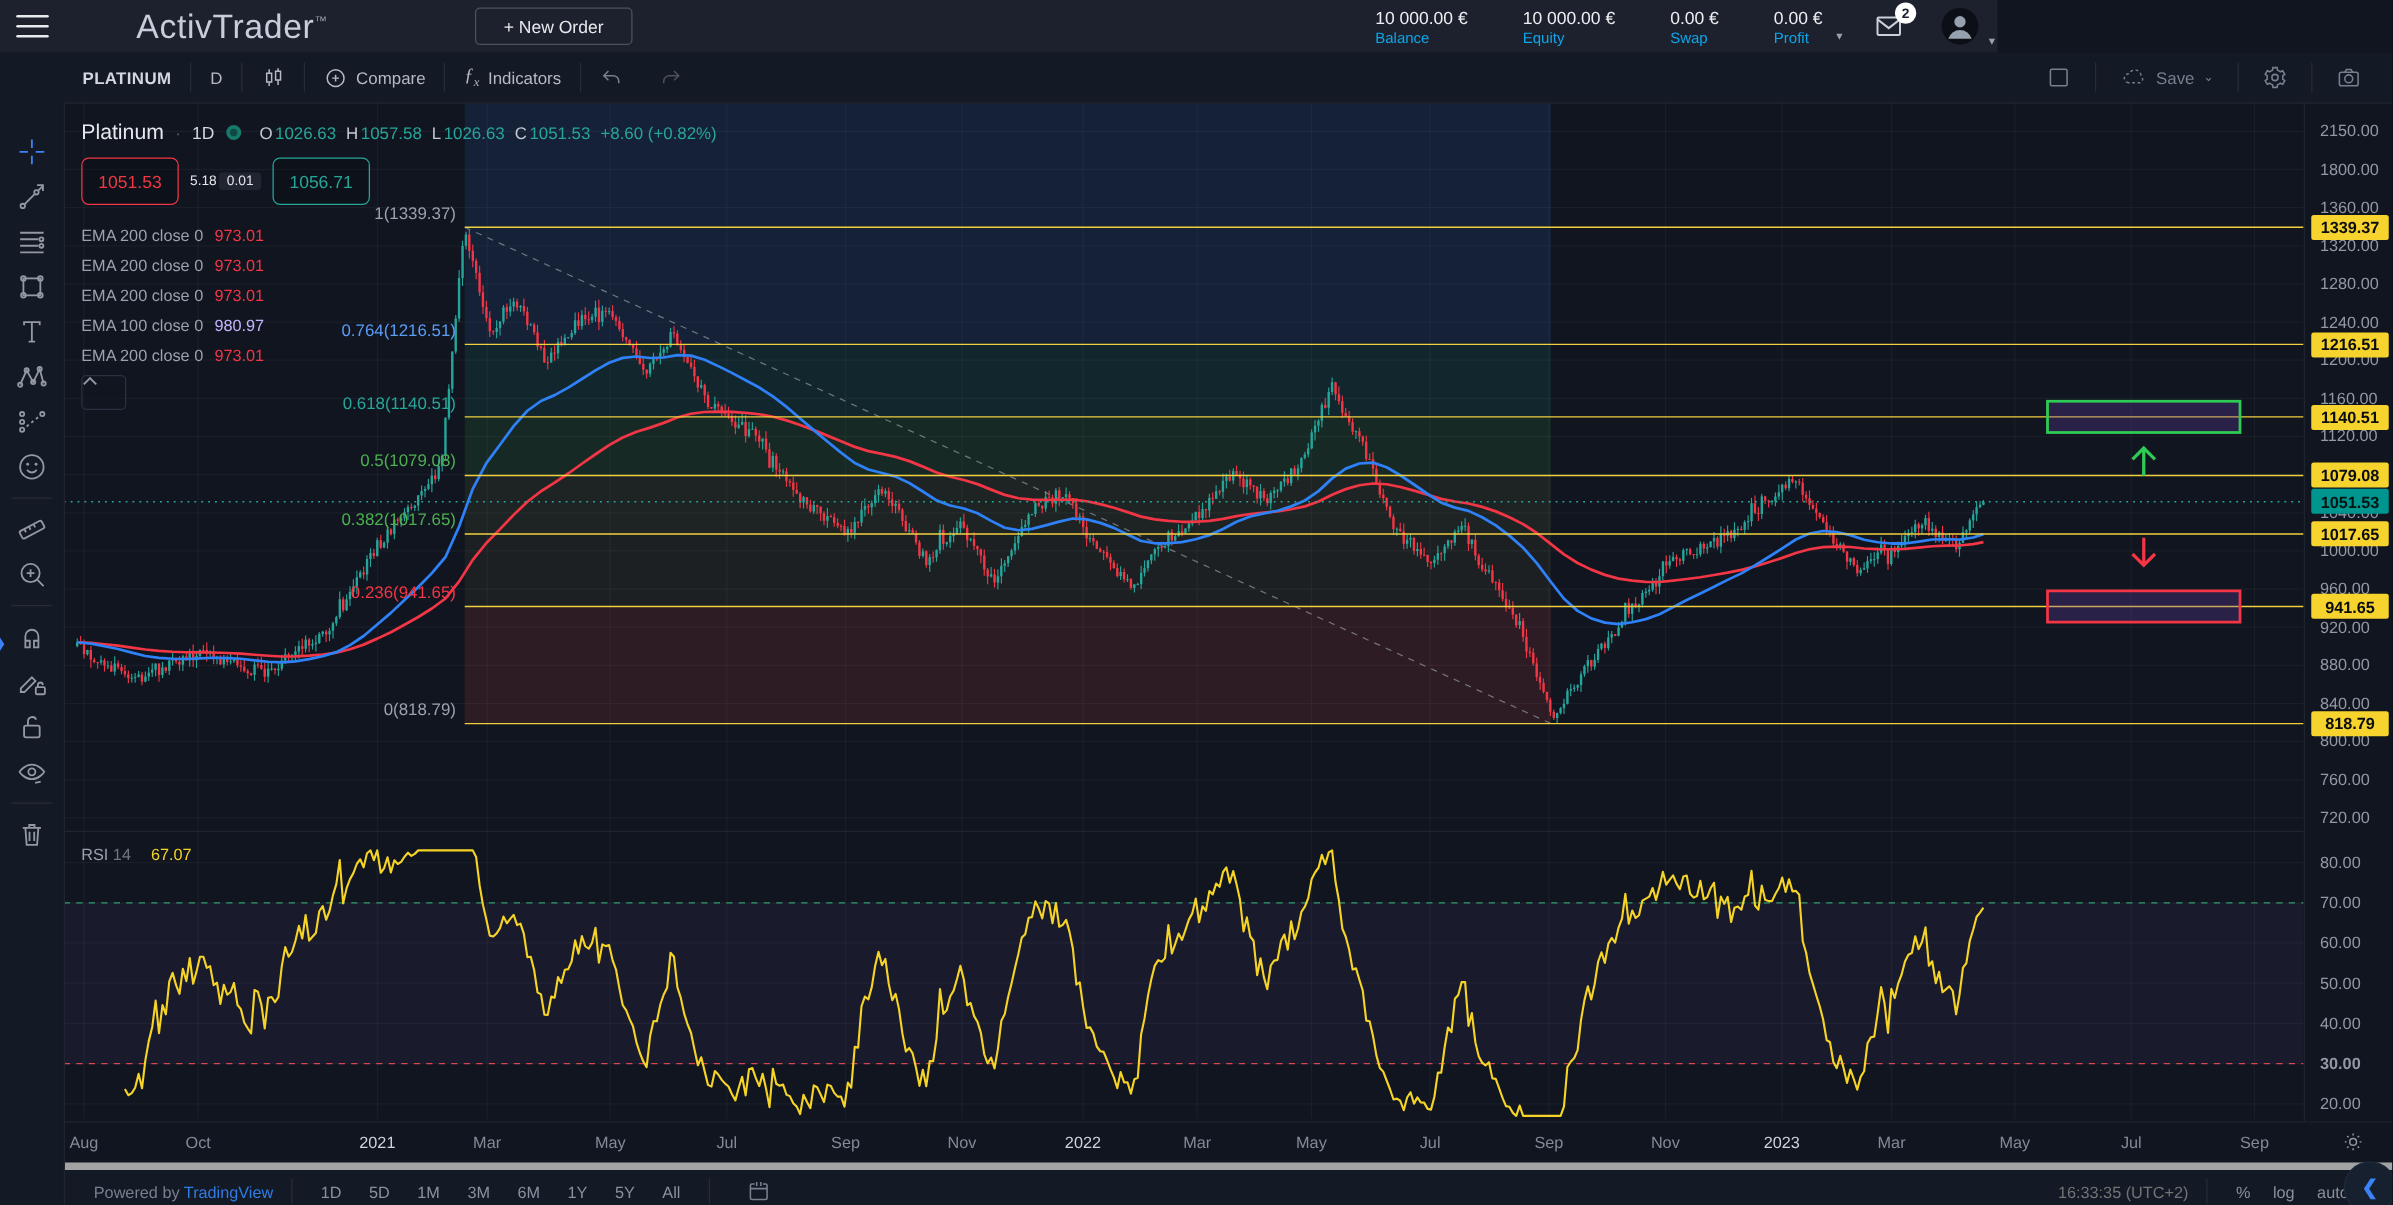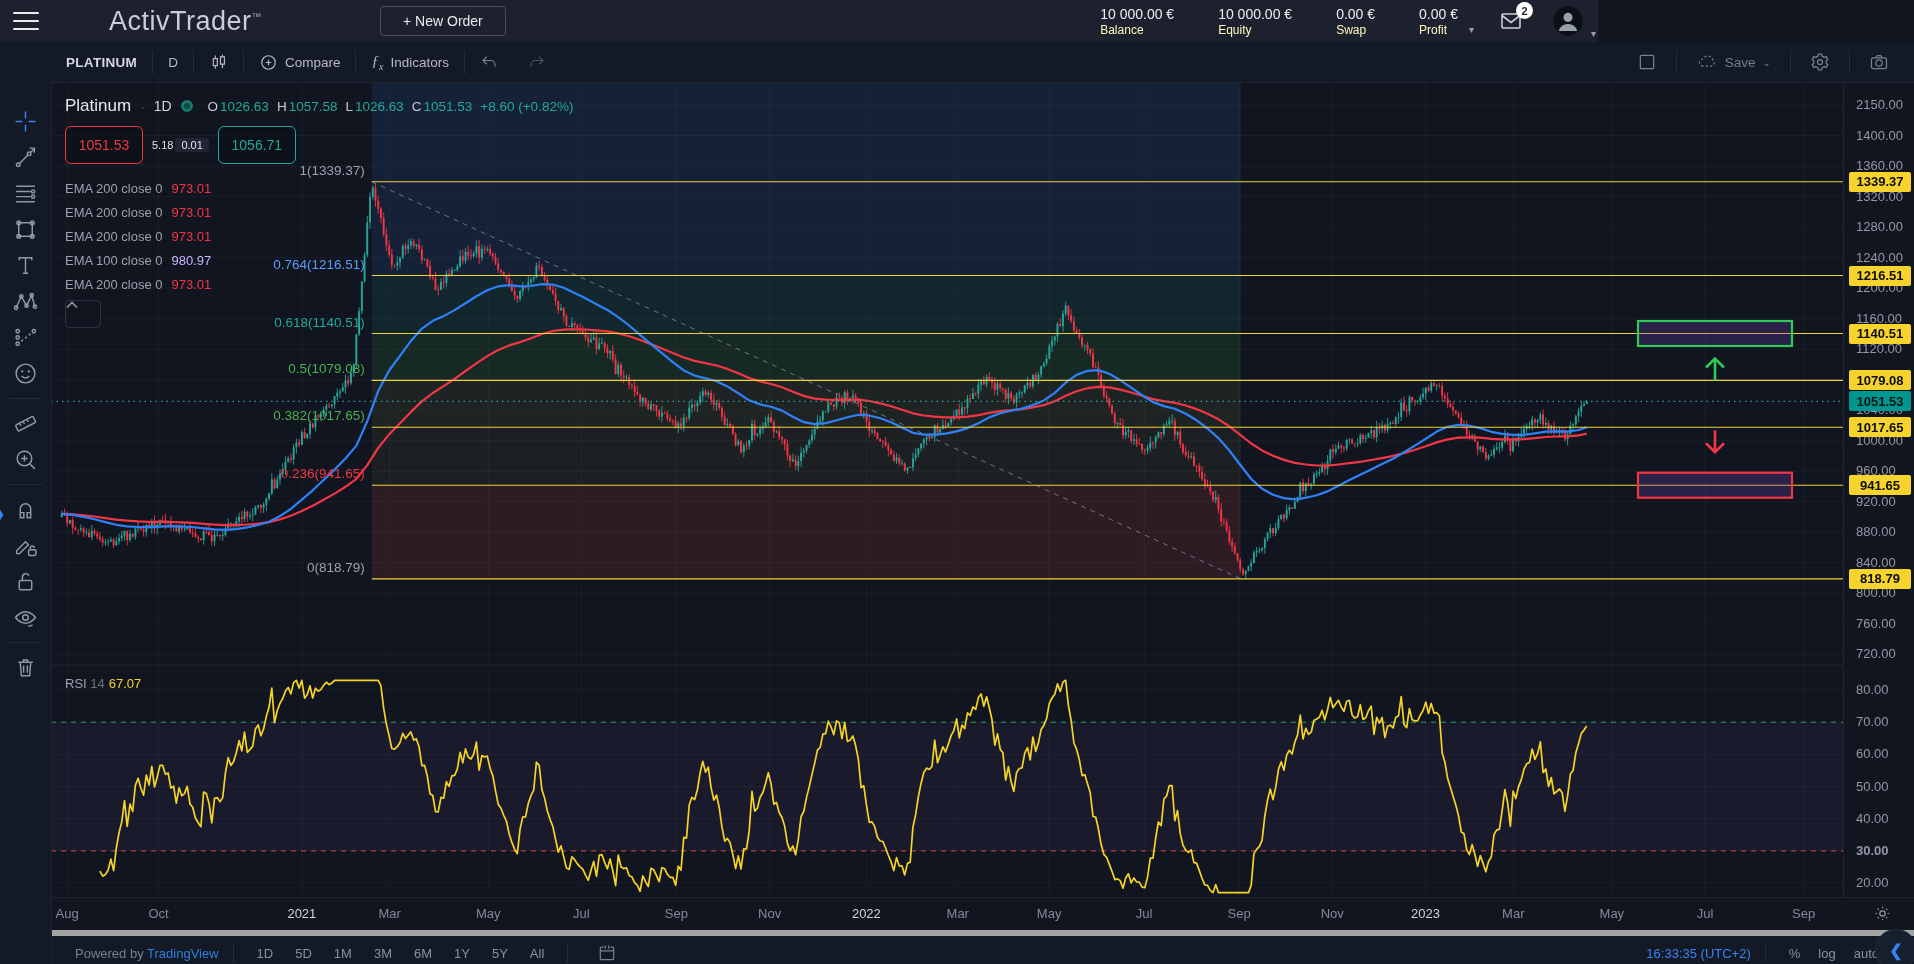--- a/index.html
+++ b/index.html
@@ -9,21 +9,21 @@
   
   .hdr{position:absolute;left:0;top:0;width:1598px;height:42px;background:#1c212d;display:flex;align-items:center;z-index:30;}
   .burger{width:26px;height:18px;margin-left:13px;display:flex;flex-direction:column;justify-content:space-between;cursor:pointer}
   .burger i{display:block;height:2.4px;background:#e8eaee;border-radius:1px}
   .logo{margin-left:70px;font-size:27px;font-weight:400;color:#c7cdda;letter-spacing:.5px;}
   .logo sup{font-size:10px;color:#9aa0ad}
   .new-order{margin-left:118px;height:30px;padding:0 22px;background:transparent;border:1px solid #4a5260;border-radius:4px;
              color:#e8eaee;font-size:14px;font-family:inherit;cursor:pointer}
   .stats{margin-left:auto;display:flex;gap:44px;align-items:center}
   .stat .v{font-size:14px;color:#eceef2;text-align:left}
-  .stat .l{font-size:12px;color:#fef9c3;margin-top:1px}
+  .stat .l{font-size:12px;color:#0ea5e9;margin-top:1px}
   .stat{position:relative}
   .stat .caret{position:absolute;right:-16px;bottom:2px;color:#9aa0ad;font-size:10px}
   .mailwrap{position:relative;margin:0 0 0 40px;cursor:pointer}
   .mail-badge{position:absolute;top:-7px;right:-9px;width:17px;height:17px;border-radius:50%;background:#fff;color:#1c212d;
               font-size:11px;font-weight:700;display:flex;align-items:center;justify-content:center}
   .avatar{margin:0 14px 0 28px;position:relative;cursor:pointer}
   .avatar .caret{position:absolute;right:-12px;bottom:-2px;color:#9aa0ad;font-size:10px}
   
   .tbar{position:absolute;left:51px;top:42px;width:1863px;height:40px;background:#141926;border-bottom:1px solid #20242f;
         display:flex;align-items:center;z-index:25;}
@@ -57,42 +57,42 @@
   .quote{width:76px;height:36px;border:1px solid;border-radius:6px;display:flex;align-items:center;justify-content:center;
          font-size:14px;background:rgba(10,14,20,.4);cursor:pointer}
   .q-bid{border-color:#f23645;color:#f23645}
   .q-ask{border-color:#26a69a;color:#26a69a}
   .spread{display:flex;align-items:center;gap:2px;font-size:11px;color:#e3e5ea}
   .spread .lo{background:#202531;border-radius:3px;padding:1px 6px}
   .ind-rows{position:absolute;left:14px;top:94px}
   .ind-row{display:flex;gap:9px;height:24px;align-items:center;font-size:13px;color:#9ba1ad}
   .collapse-btn{position:absolute;left:14px;top:218px;width:34px;height:26px;border:1px solid #2b3040;border-radius:4px;
                 display:flex;align-items:center;justify-content:center;color:#9298a4;cursor:pointer;background:rgba(16,21,31,.6)}
-  .rsi-lg{position:absolute;left:14px;top:594px;display:flex;gap:4px;font-size:13px}
+  .rsi-lg{position:absolute;left:14px;top:594px;display:flex;gap:16px;font-size:13px}
   .rsi-lg .n{color:#9ba1ad}.rsi-lg .p{color:#6f7480}
   
   .paxis{position:absolute;left:1843px;top:82px;width:71px;height:815px;background:#10151f;border-left:1px solid #20242f;z-index:10}
   .ax{position:absolute;left:12px;font-size:13px;color:#9298a4;white-space:nowrap}
   .tag{position:absolute;left:5px;width:62px;text-align:center;font-size:13px;font-weight:700;color:#0b0d10;
        background:#f6d32d;border-radius:2px;padding:2.5px 0;z-index:3}
   .tag.cur{background:#00968f;color:#041512}
   
   .taxis{position:absolute;left:51px;top:897px;width:1863px;height:33px;background:#10151f;border-top:1px solid #20242f;z-index:9}
   .tlab{position:absolute;top:8px;transform:translateX(-50%);font-size:13px;color:#838996;white-space:nowrap}
   .tlab.major{color:#cfd3dc}
   .sun{position:absolute;right:22px;top:6px;color:#9298a4}
   
   .bbar{position:absolute;left:51px;top:930px;width:1863px;height:34px;background:#141926;border-top:6px solid #a3a3a3;
         display:flex;align-items:center;z-index:12;font-size:13px}
   .bbar .sep{width:1px;height:20px;background:#262b38;margin:0 14px}
   .pb{margin-left:24px;color:#787f8d}
   .pb a{color:#2f7de3;text-decoration:none;cursor:pointer}
   .ranges{display:flex;gap:4px}
   .rng{padding:3px 9px;color:#8a909d;cursor:pointer;border-radius:3px}
-  .clock{margin-left:auto;color:#3b82f6}
+  .clock{margin-left:auto;color:#737373}
   .scalebtn{color:#8a909d;padding:3px 9px;cursor:pointer}
   .corner-btn{position:absolute;right:-2px;top:-6px;width:40px;height:40px;border-radius:50%;background:#16202f;
               display:flex;align-items:center;justify-content:center;color:#3b82f6;font-size:16px;font-weight:700;
               box-shadow:0 0 0 1px #1f2a3c;cursor:pointer}
 </style>
 </head>
 <body>
 
 <div class="app">
 
@@ -1592,21 +1592,21 @@
     </div>
 
     <div class="rsi-lg">
       <span class="n"><span>RSI</span> <span class="p">14</span></span>
       <span id="rsival" style="color: rgb(245, 211, 39);">67.07</span>
     </div>
   </div>
 
   <div class="paxis" id="paxis">
       <div class="ax" style="top: 15.024px;">2150.00</div>
-      <div class="ax" style="top: 45.54px;">1400.00</div>
+      <div class="ax" style="top: 45.54px;">1800.00</div>
       <div class="ax" style="top: 76.056px;">1360.00</div>
       <div class="ax" style="top: 106.572px;">1320.00</div>
       <div class="ax" style="top: 137.088px;">1280.00</div>
       <div class="ax" style="top: 167.604px;">1240.00</div>
       <div class="ax" style="top: 198.12px;">1200.00</div>
       <div class="ax" style="top: 228.636px;">1160.00</div>
       <div class="ax" style="top: 259.152px;">1120.00</div>
       <div class="ax" style="top: 320.184px;">1040.00</div>
       <div class="ax" style="top: 350.7px;">1000.00</div>
       <div class="ax" style="top: 381.216px;">960.00</div>

